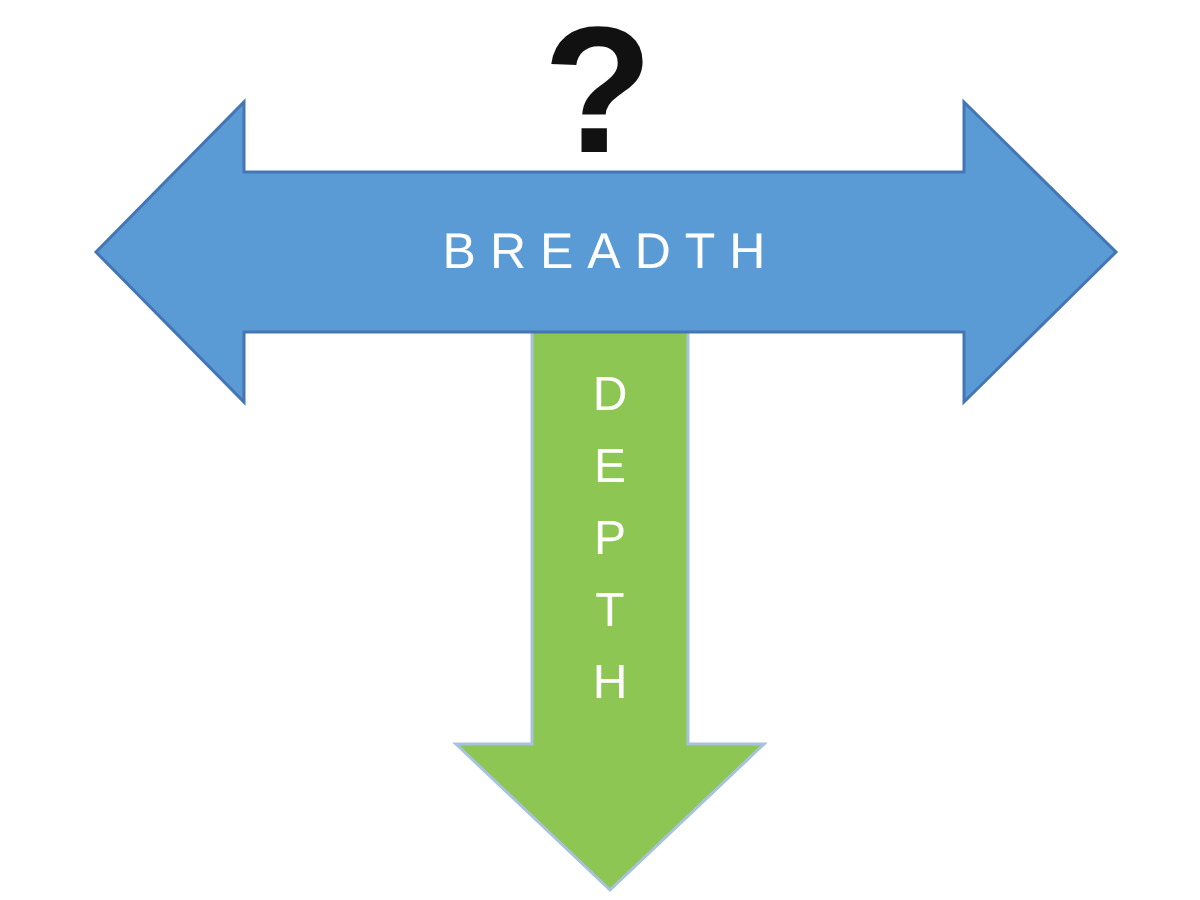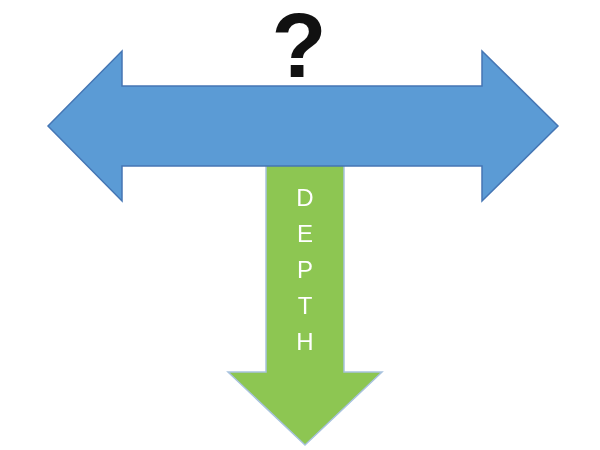--- a/index.html
+++ b/index.html
@@ -72,20 +72,21 @@
 
   <svg class="arrows-svg" width="600" height="450" viewBox="0 0 600 450">
 
     <polygon points="266,160 344,160 344,372 382,372 305,445 228,372 266,372" stroke-width="1.5" stroke-linejoin="miter" fill="#8DC652" stroke="#A8C2DE"></polygon>
 
     <polygon points="48,126 122,51 122,86 482,86 482,51 558,126 482,201 482,166 122,166 122,201" stroke-width="1.5" stroke-linejoin="miter" fill="#5B9BD5" stroke="#4576B4"></polygon>
   </svg>
 
   <div class="qmark">?</div>
 
+  <div class="breadth-label">BREADTH</div>
 
   <div class="depth-label">
     <span>D</span>
     <span>E</span>
     <span>P</span>
     <span>T</span>
     <span>H</span>
   </div>
 
 </div>

